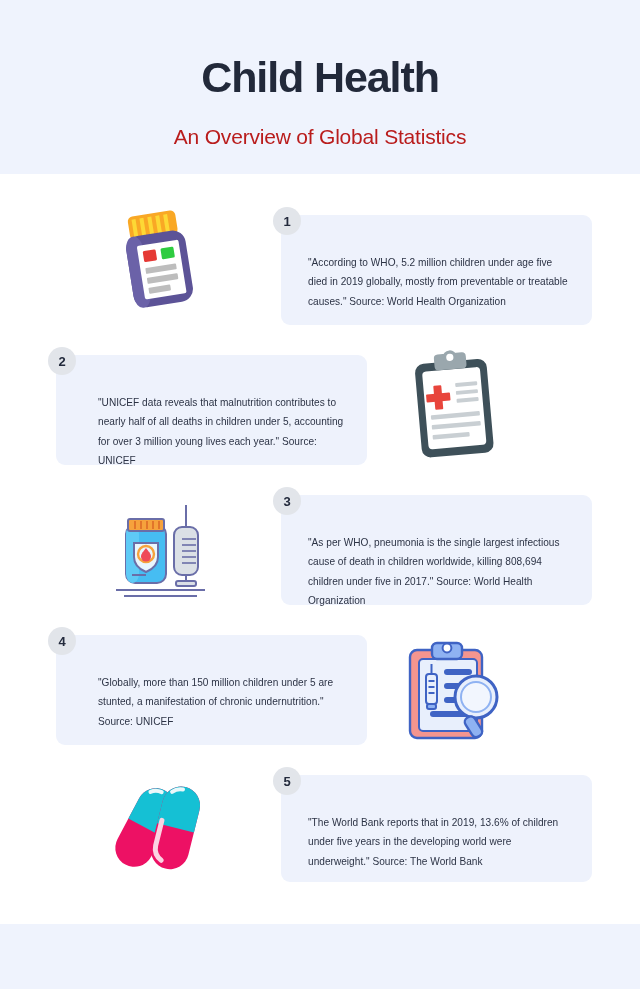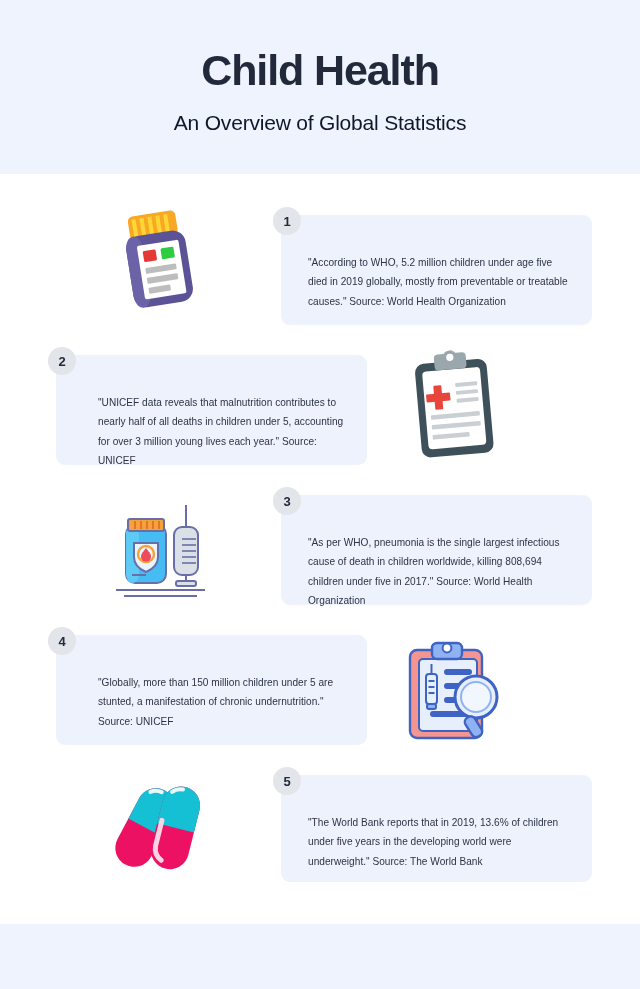--- a/index.html
+++ b/index.html
@@ -22,35 +22,35 @@
     top: 0;
     width: 640px;
     height: 174px;
     background: #eff3fd;
     display: flex;
     flex-direction: column;
     align-items: center;
     justify-content: flex-start;
   }
   .page-title {
-    margin: 1px;
+    margin: 8px;
     padding-top: 46px;
     font-size: 43px;
     font-weight: 800;
     letter-spacing: -1.1px;
     color: #22293a;
     line-height: 1.08;
     text-align: center;
   }
   .page-subtitle {
     margin: 0;
     padding-top: 17px;
     font-size: 21px;
     font-weight: 400;
-    color: #0f172a;
+    color: #b91c1c;
     letter-spacing: -0.2px;
     text-align: center;
   }
 
   
   .footer-band {
     position: absolute;
     left: 0;
     top: 924px;
     width: 640px;

